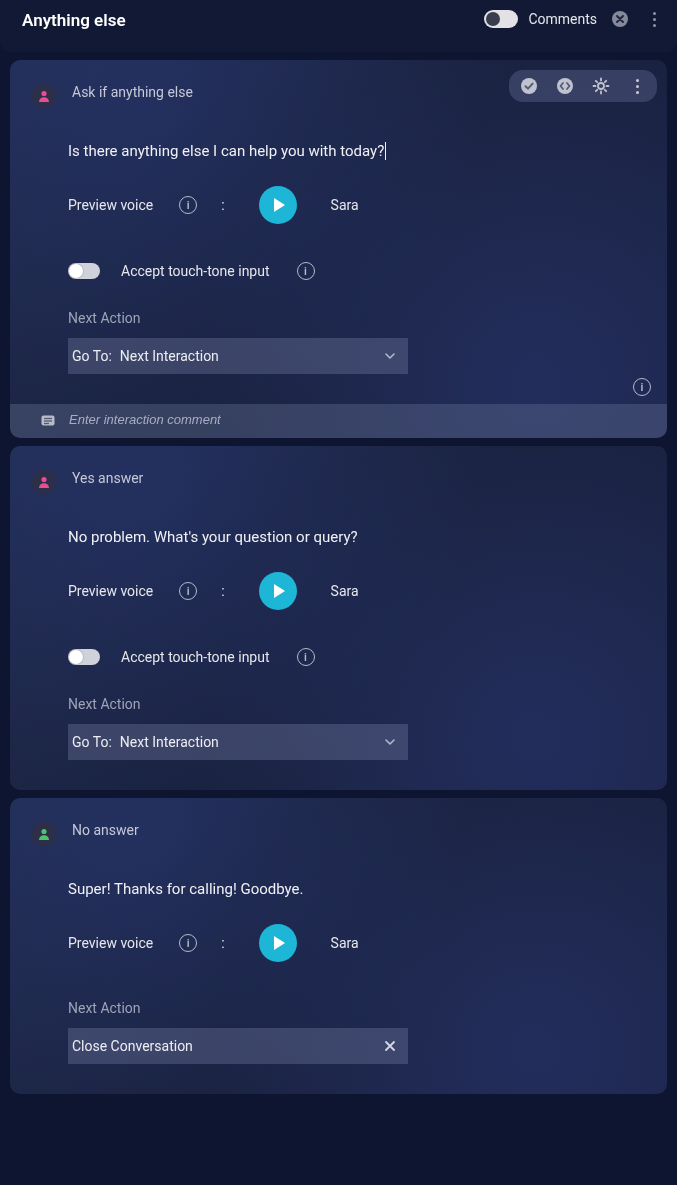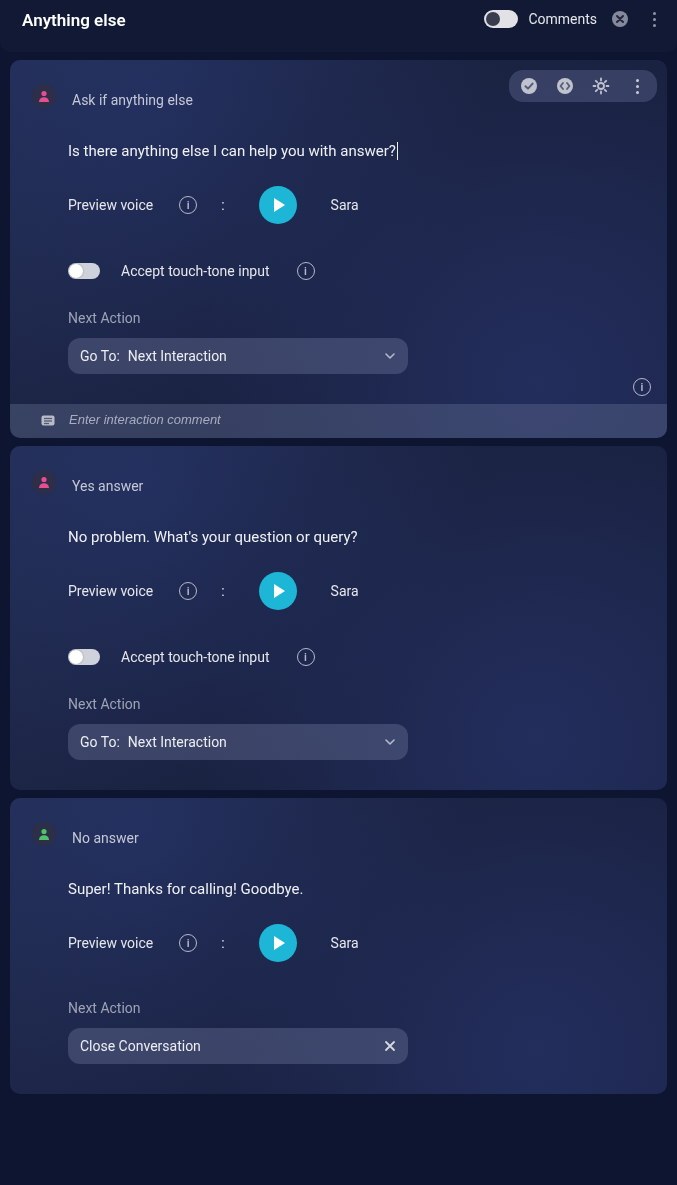--- a/index.html
+++ b/index.html
@@ -41,21 +41,21 @@
     border-radius: 10px;
     overflow: hidden;
     position: relative;
     background:
       radial-gradient(circle at 20% 10%, rgba(50,70,160,0.25) 0%, transparent 55%),
       radial-gradient(circle at 80% 85%, rgba(60,80,170,0.25) 0%, transparent 55%),
       linear-gradient(135deg, #212c4e 0%, #1a2240 50%, #1a2244 100%);
   }
   .card-body { padding: 24px 22px 10px 22px; }
 
-  .card-head { display: flex; align-items: flex-end; gap: 16px; }
+  .card-head { display: flex; align-items: flex-start; gap: 16px; }
   .avatar { width: 24px; height: 24px; border-radius: 50%; display: flex; align-items: center; justify-content: center; flex-shrink: 0; }
   .avatar.pink { background: #2c2f47; }
   .avatar.pink svg { fill: #e84c93; }
   .avatar.green { background: #2c2f47; }
   .avatar.green svg { fill: #4cc46a; }
   .interaction-name { color: #c5c8d6; font-size: 14px; }
 
   .toolstrip {
     position: absolute;
     top: 10px; right: 10px;
@@ -90,24 +90,24 @@
   .mini-toggle { position: relative; width: 32px; height: 16px; border-radius: 9px; background: #cfd1db; cursor: pointer; }
   .mini-toggle .knob { position: absolute; top: 1px; left: 1px; width: 14px; height: 14px; border-radius: 50%; background: #ffffff; box-shadow: 0 0 2px rgba(0,0,0,0.3); }
   .tt-label { color: #e6e7eb; }
 
   .section-label { margin-left: 36px; color: #9ea3b6; font-size: 14px; margin-bottom: 12px; }
   .select {
     margin-left: 36px;
     width: 340px;
     height: 36px;
     background: rgba(120,130,165,0.35);
-    border-radius: 12px;
+    border-radius: 0;
     display: flex;
     align-items: center;
-    padding: 0 12px;
+    padding: 0 4px;
     cursor: pointer;
     position: relative;
     gap: 8px;
   }
   .select .chev, .select .xbtn { position: absolute; right: 12px; top: 50%; transform: translateY(-50%); display: flex; }
   .select .chev svg { stroke: #b6b9c9; }
   .select .xbtn svg { stroke: #d7d9e2; }
   .go-to { color: #eceef4; font-size: 14px; }
   .sel-val { color: #eceef4; font-size: 14px; }
 
@@ -193,21 +193,21 @@
     <div class="card-head">
       <div class="avatar pink">
         <svg width="14" height="14" viewBox="0 0 14 14">
             <circle cx="7" cy="4.5" r="2.6"></circle>
             <path d="M2 13 C2 9.8 4.4 8.2 7 8.2 C9.6 8.2 12 9.8 12 13 Z"></path>
           </svg>
       </div>
       <span class="interaction-name">Ask if anything else</span>
     </div>
 
-    <div class="prompt-text cursor-bar">Is there anything else I can help you with answer?</div>
+    <div class="prompt-text cursor-bar">Is there anything else I can help you with today?</div>
 
     <div class="voice-row">
       <span class="voice-label">Preview voice</span>
       <span class="info">i</span>
       <span class="colon">:</span>
       <div class="play-btn">
         <svg width="16" height="16" viewBox="0 0 16 16">
             <path d="M3 1 L14 8 L3 15 Z" fill="#ffffff"></path>
           </svg>
       </div>

